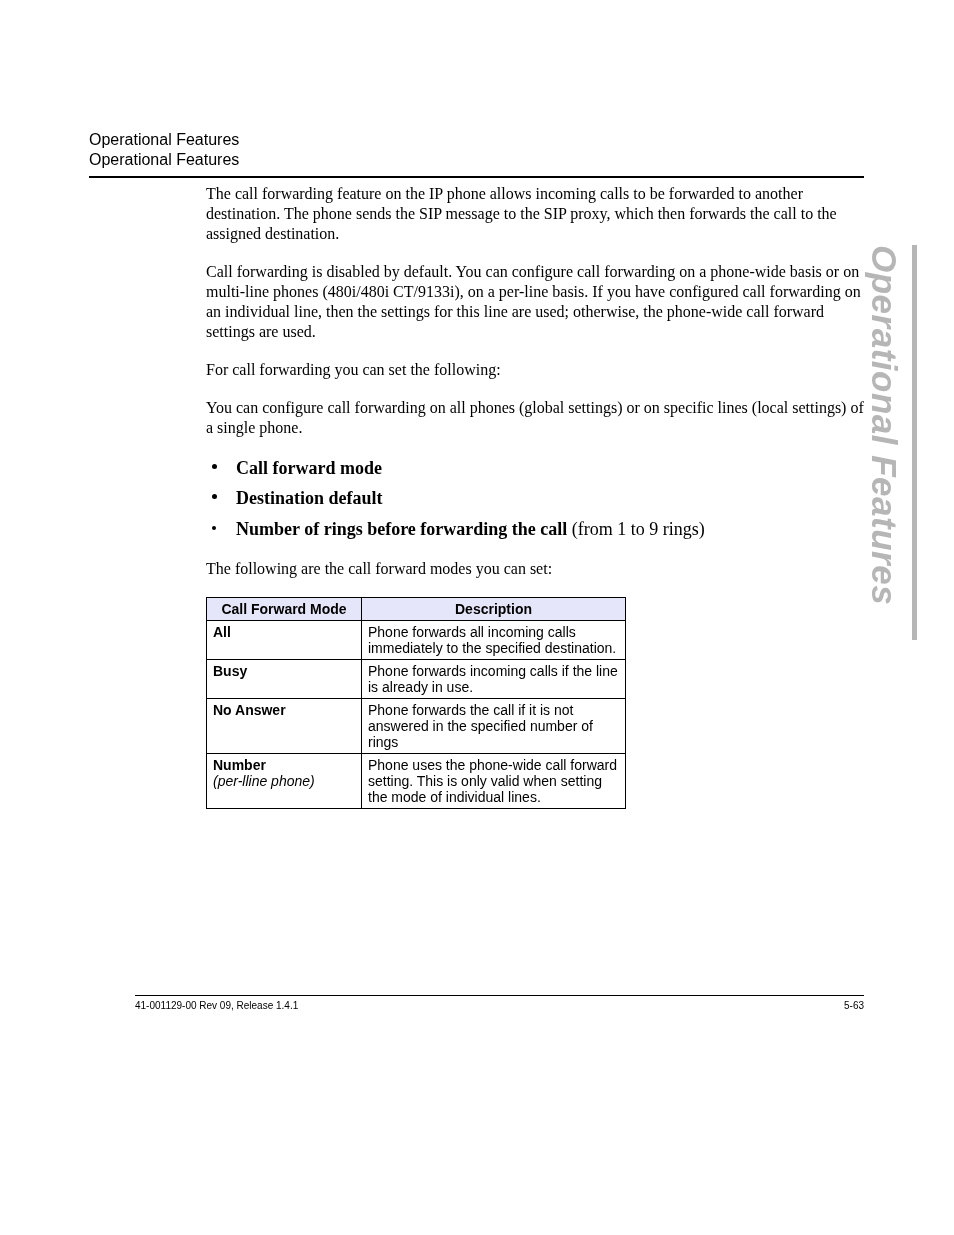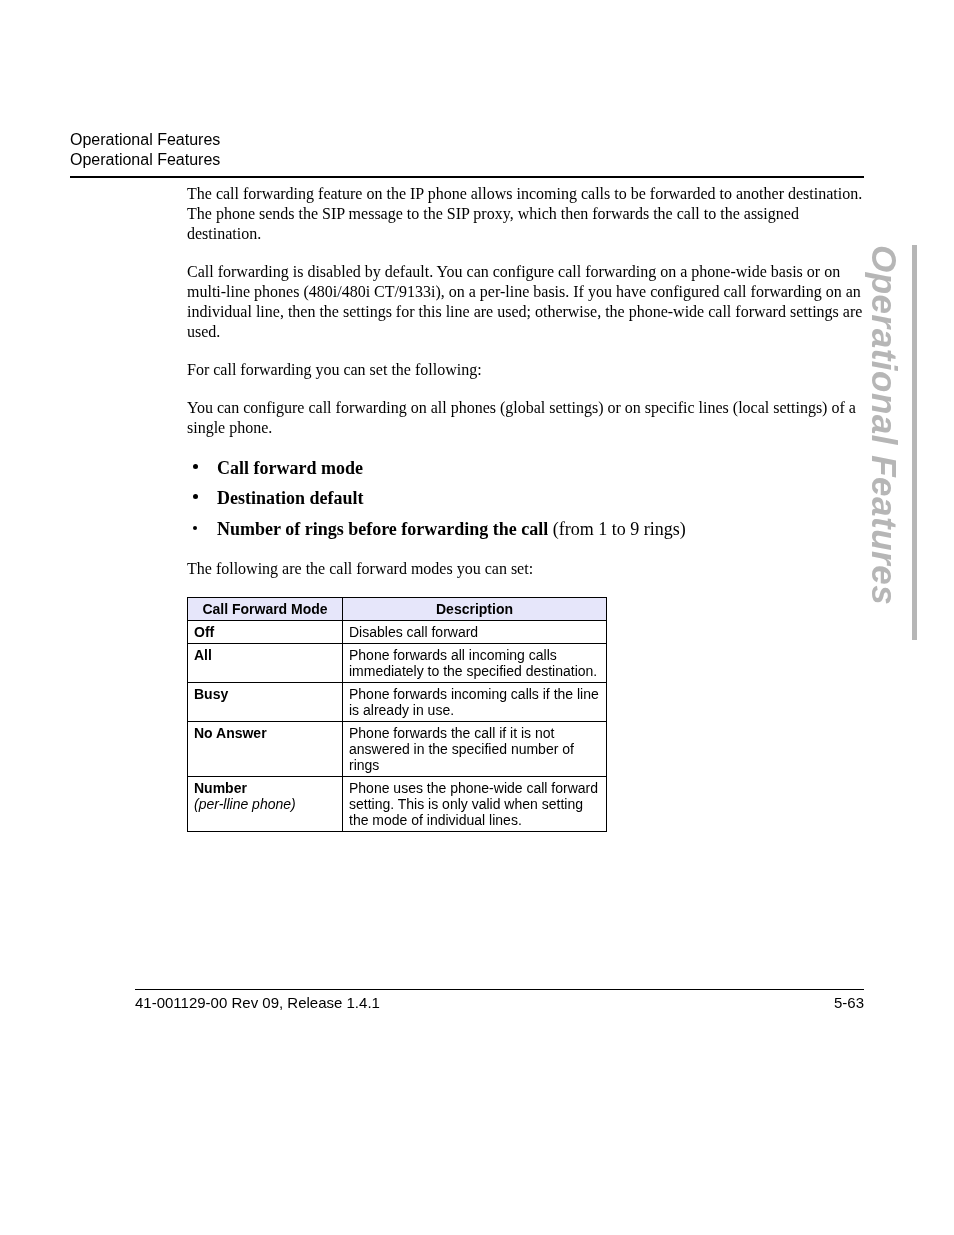--- a/index.html
+++ b/index.html
@@ -1,21 +1,21 @@
 <!DOCTYPE html>
 <html><head>
   <meta charset="utf-8">
   <style>
     * { box-sizing: border-box; margin: 0; padding: 0; }
     html, body { width: 954px; height: 1235px; background: #fff; font-family: "Times New Roman", Times, serif; color: #000; }
     .page {
       position: relative;
       width: 954px;
       height: 1141px;
-      padding: 130px 90px 0 70px;
+      padding: 130px 90px 0 89px;
     }
     .header-block { margin-bottom: 6px; }
     .header-line { font-family: Arial, Helvetica, sans-serif; font-size: 16px; line-height: 1.25; }
     .hr-top { border: none; border-top: 2px solid #000; margin-top: 6px; }
 
     .section-title {
       font-family: Arial, Helvetica, sans-serif;
       font-weight: bold;
       font-size: 21px;
       margin-top: 44px;
@@ -75,21 +75,21 @@
       background: #b6b6b6;
     }
 
     .footer {
       position: absolute;
       left: 135px;
       right: 90px;
       bottom: 130px;
     }
     .hr-bottom { border: none; border-top: 1px solid #000; margin-bottom: 4px; }
-    .footer-row { display: flex; justify-content: space-between; font-family: Arial, Helvetica, sans-serif; font-size: 15px; }
+    .footer-row { display: flex; justify-content: space-between; font-family: Arial, Helvetica, sans-serif; font-size: 10px; }
   </style>
 </head>
 <body>
 
 <div class="page">
 
   <div class="header-block">
     <div class="header-line">Operational Features</div>
     <div class="header-line">Operational Features</div>
     <hr class="hr-top">
@@ -111,24 +111,20 @@
     <p class="para">The following are the call forward modes you can set:</p>
 
     <table class="modes">
       <thead>
         <tr>
           <th>Call Forward Mode</th>
           <th>Description</th>
         </tr>
       </thead>
       <tbody>
-        <tr>
-          <td class="mode"><span>Off</span></td>
-          <td class="desc">Disables call forward</td>
-        </tr>
         <tr>
           <td class="mode"><span>All</span></td>
           <td class="desc">Phone forwards all incoming calls immediately to the specified destination.</td>
         </tr>
         <tr>
           <td class="mode"><span>Busy</span></td>
           <td class="desc">Phone forwards incoming calls if the line is already in use.</td>
         </tr>
         <tr>
           <td class="mode"><span>No Answer</span></td>

